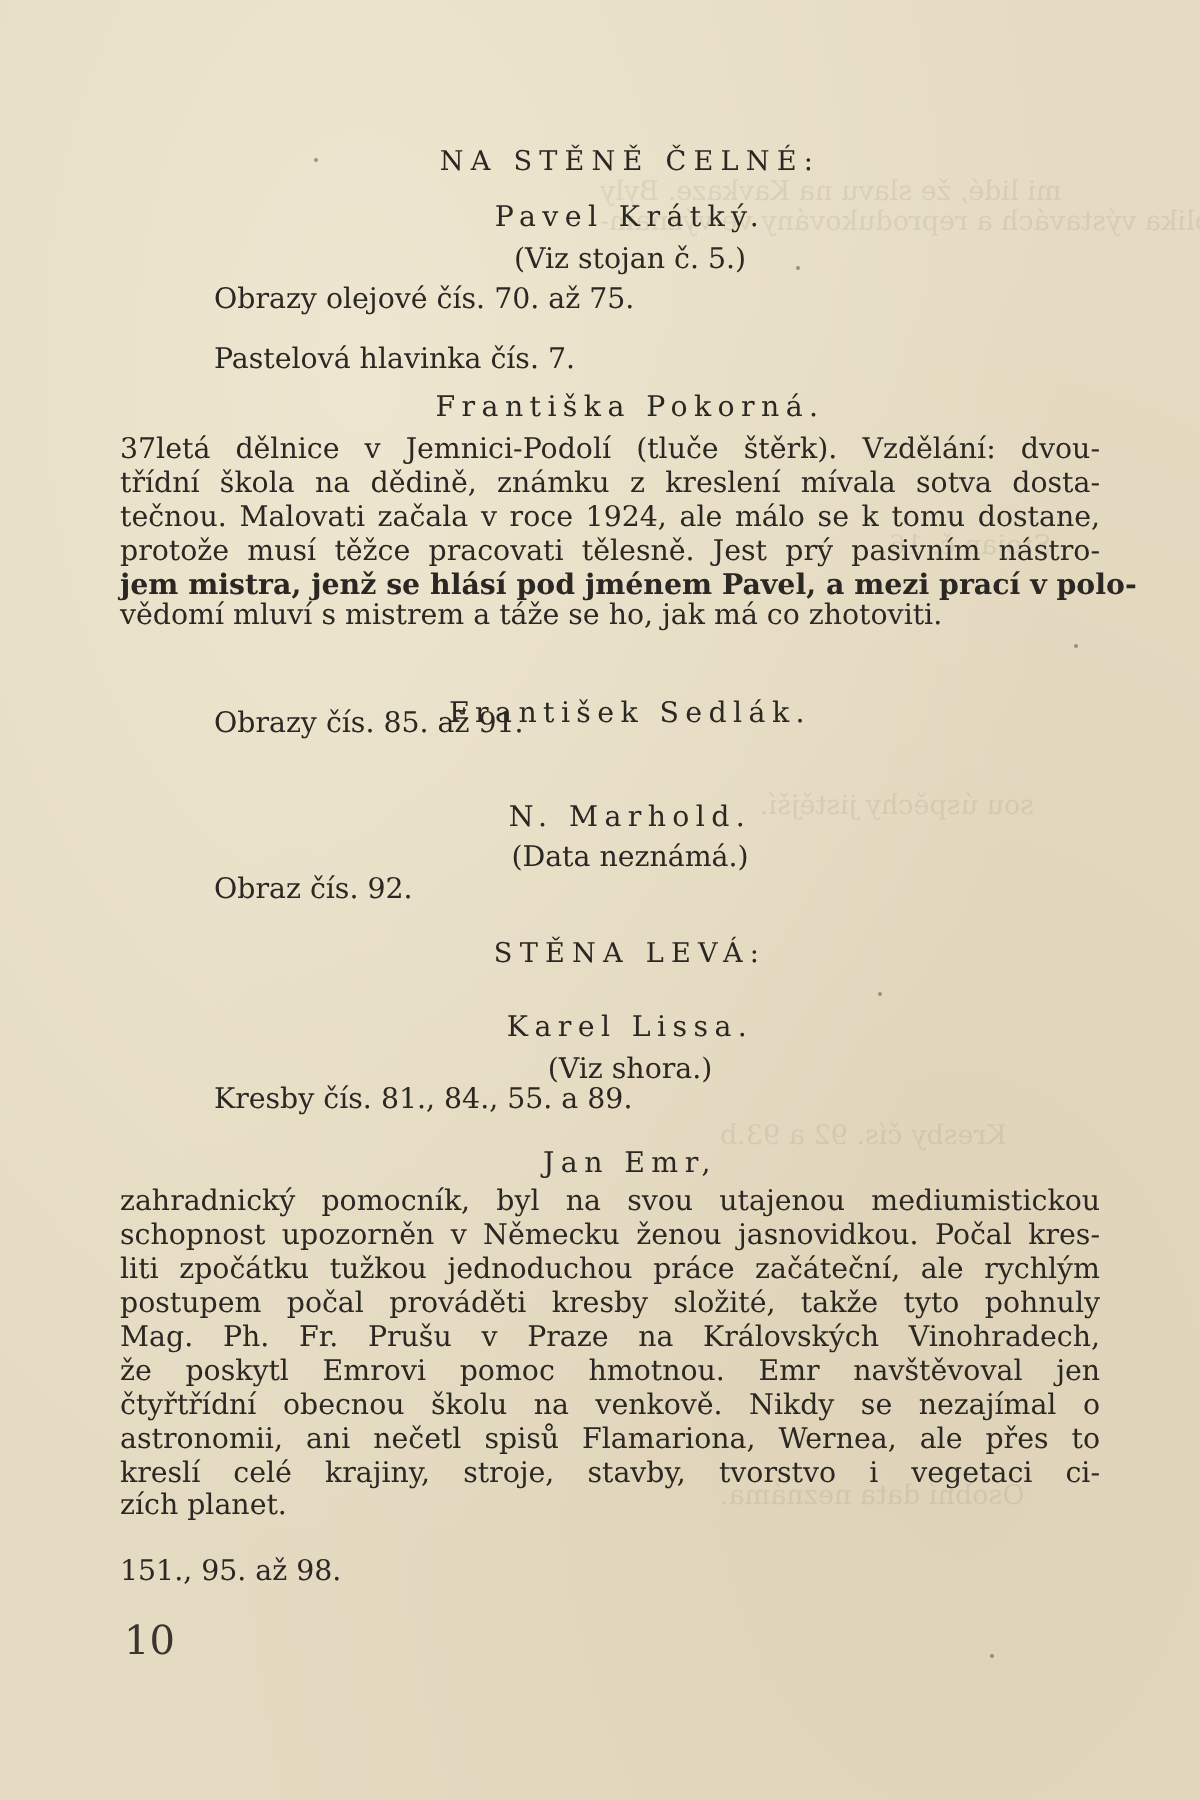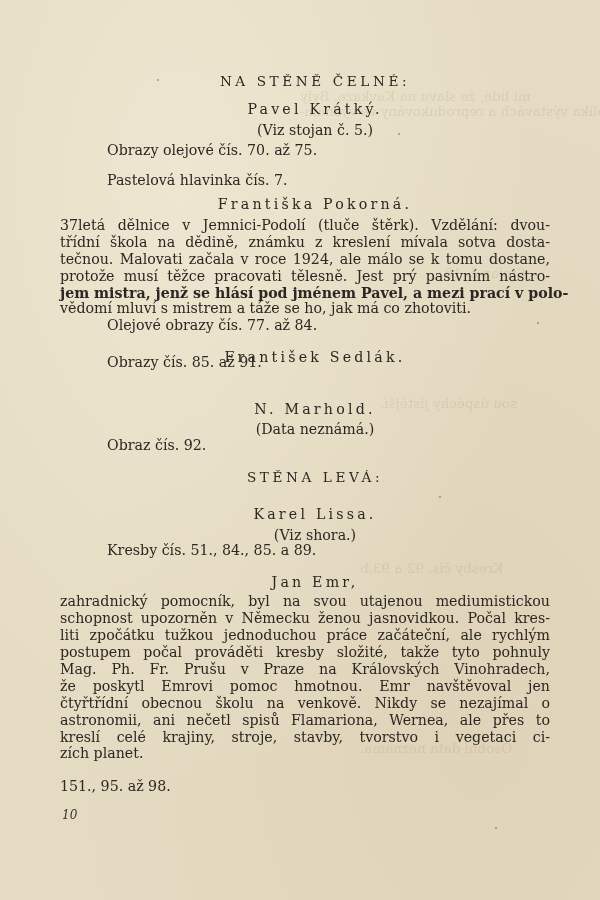--- a/index.html
+++ b/index.html
@@ -54,22 +54,21 @@
       text-align-last: justify;
     }
     .body-last {
       left: 60px;
       text-align: left;
     }
     .pagenum {
       position: absolute;
       left: 62px;
       top: 808px;
-      font-style: italic;
-      font-size: 12px;
+      font-size: 20px;
       color: #3a352e;
     }
     .ghost {
       position: absolute;
       color: rgba(90, 75, 55, 0.10);
       font-size: 13.5px;
       white-space: nowrap;
       transform: scaleX(-1);
       pointer-events: none;
     }
@@ -106,34 +105,33 @@
   <div class="line indent" style="top:142px;">Obrazy olejové čís. 70. až 75.</div>
   <div class="line indent" style="top:172px;">Pastelová hlavinka čís. 7.</div>
 
   <div class="line center spaced" style="top:196px;">Františka Pokorná.</div>
   <div class="line body-line" style="top:217px;">37letá dělnice v Jemnici-Podolí (tluče štěrk). Vzdělání: dvou-</div>
   <div class="line body-line" style="top:234px;">třídní škola na dědině, známku z kreslení mívala sotva dosta-</div>
   <div class="line body-line" style="top:251px;">tečnou. Malovati začala v roce 1924, ale málo se k tomu dostane,</div>
   <div class="line body-line" style="top:268px;">protože musí těžce pracovati tělesně. Jest prý pasivním nástro-</div>
   <div class="line body-line" style="top:285px;font-weight:bold;">jem mistra, jenž se hlásí pod jménem Pavel, a mezi prací v polo-</div>
   <div class="line body-last" style="top:300px;">vědomí mluví s mistrem a táže se ho, jak má co zhotoviti.</div>
-  <div class="line indent" style="top:317px;">Olejové obrazy čís. 77. až 84.</div>
 
   <div class="line center spaced" style="top:349px;">František Sedlák.</div>
   <div class="line indent" style="top:354px;">Obrazy čís. 85. až 91.</div>
 
   <div class="line center spaced" style="top:401px;">N. Marhold.</div>
   <div class="line center" style="top:421px;">(Data neznámá.)</div>
   <div class="line indent" style="top:437px;">Obraz čís. 92.</div>
 
   <div class="line center caps" style="top:469px;">STĚNA LEVÁ:</div>
 
   <div class="line center spaced" style="top:506px;">Karel Lissa.</div>
   <div class="line center" style="top:527px;">(Viz shora.)</div>
-  <div class="line indent" style="top:542px;">Kresby čís. 51., 84., 85. a 89.</div>
+  <div class="line indent" style="top:542px;">Kresby čís. 81., 84., 55. a 89.</div>
 
   <div class="line center spaced" style="top:574px;">Jan Emr,</div>
   <div class="line body-line" style="top:593px;">zahradnický pomocník, byl na svou utajenou mediumistickou</div>
   <div class="line body-line" style="top:610px;">schopnost upozorněn v Německu ženou jasnovidkou. Počal kres-</div>
   <div class="line body-line" style="top:644px;">postupem počal prováděti kresby složité, takže tyto pohnuly</div>
   <div class="line body-line" style="top:627px;">liti zpočátku tužkou jednoduchou práce začáteční, ale rychlým</div>
   <div class="line body-line" style="top:661px;">Mag. Ph. Fr. Prušu v Praze na Královských Vinohradech,</div>
   <div class="line body-line" style="top:678px;">že poskytl Emrovi pomoc hmotnou. Emr navštěvoval jen</div>
   <div class="line body-line" style="top:695px;">čtyřtřídní obecnou školu na venkově. Nikdy se nezajímal o</div>
   <div class="line body-line" style="top:712px;">astronomii, ani nečetl spisů Flamariona, Wernea, ale přes to</div>

